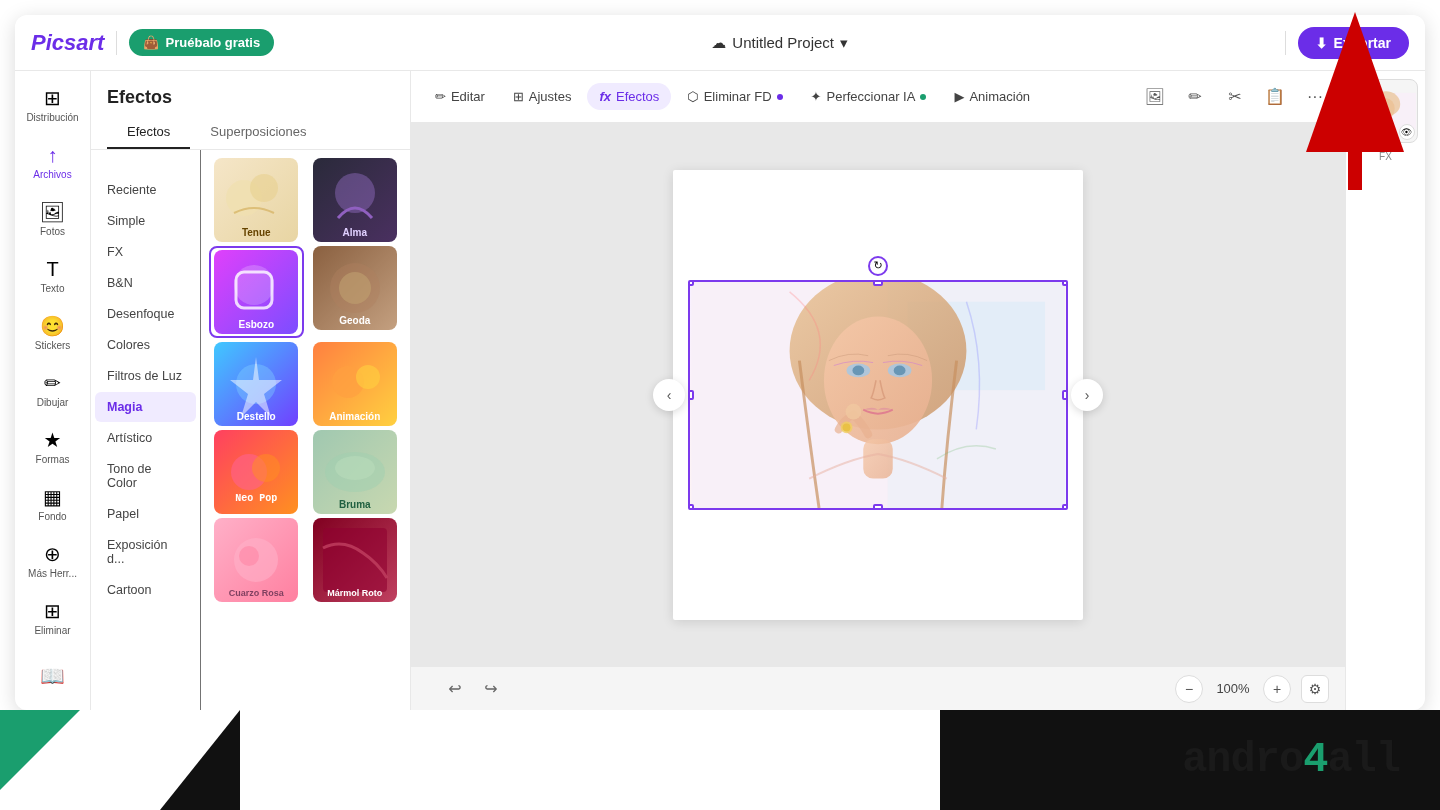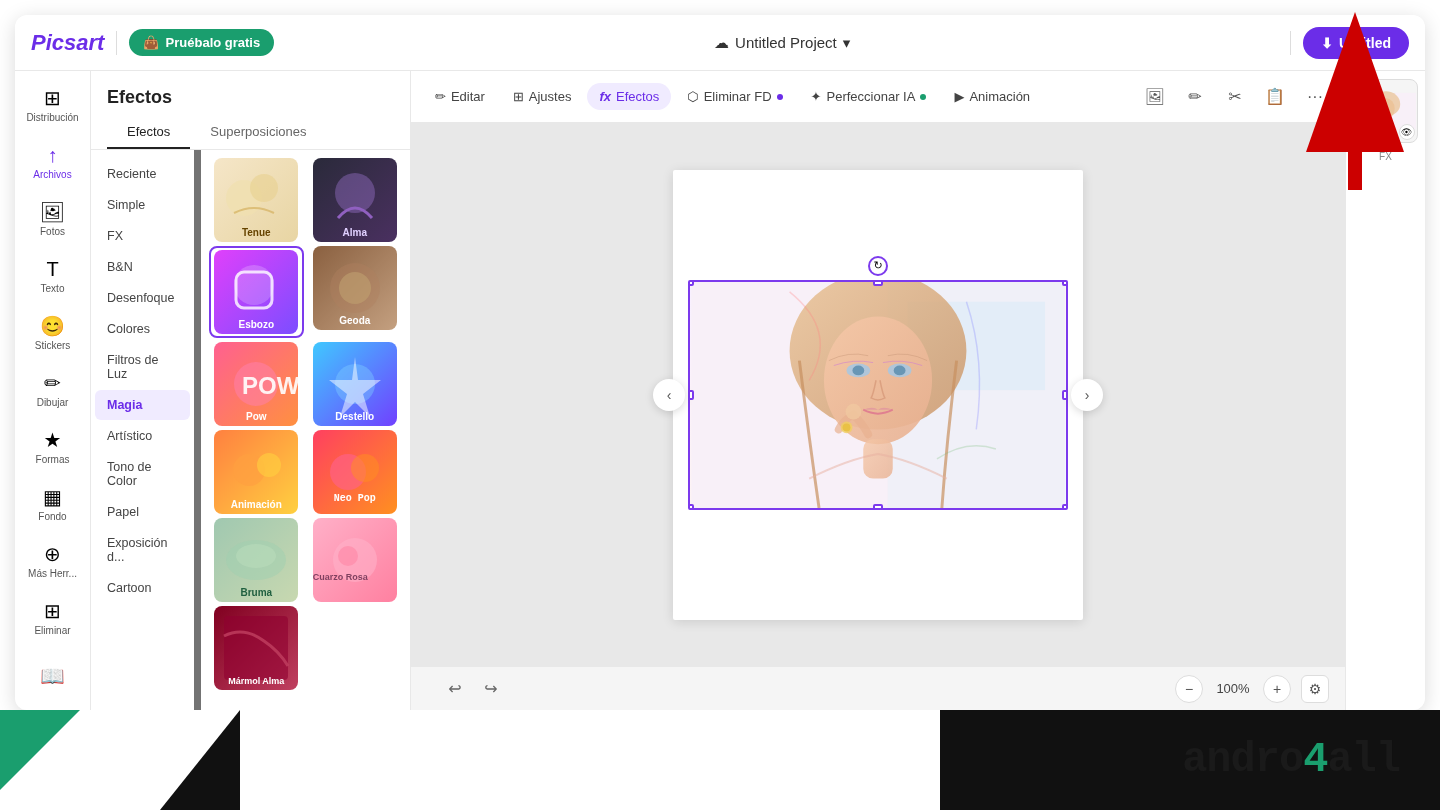--- a/index.html
+++ b/index.html
@@ -208,22 +208,22 @@
     }
     .effects-content {
       flex: 1;
       display: flex;
       overflow: hidden;
     }
     .effects-categories {
       width: 110px;
       flex-shrink: 0;
       overflow-y: auto;
-      padding: 8px 0;
-      border-right: 7px solid #737373;
+      padding: 24px 0;
+      border-right: 1px solid #737373;
     }
     .effects-categories::-webkit-scrollbar { width: 4px; }
     .effects-categories::-webkit-scrollbar-track { background: #f5f5f5; }
     .effects-categories::-webkit-scrollbar-thumb { background: #ddd; border-radius: 2px; }
     .cat-item {
       padding: 8px 12px;
       font-size: 12.5px;
       color: #444;
       cursor: pointer;
       border-radius: 6px;
@@ -586,21 +586,21 @@
         <div class="project-title">
           <span>☁</span>
           <span>Untitled Project</span>
           <span>▾</span>
         </div>
       </div>
       <div class="topbar-right">
         <div style="width:1px;height:24px;background:#ddd;"></div>
         <button class="export-btn">
           <span>⬇</span>
-          <span>Untitled</span>
+          <span>Exportar</span>
         </button>
       </div>
     </div>
 
     <div class="app-body">
 
       <div class="sidebar-icons">
         <div class="sidebar-icon-item">
           <span class="icon-sym">⊞</span>
           <span class="icon-label">Distribución</span>
@@ -713,31 +713,20 @@
                 <div class="effect-thumb">
                   <div class="effect-thumb-inner thumb-geoda" style="position:relative;">
                     <svg width="84" height="84" style="position:absolute;top:0;left:0;" viewBox="0 0 84 84">
                       <circle cx="42" cy="42" r="25" fill="#b08060" opacity="0.4"></circle>
                       <circle cx="42" cy="42" r="16" fill="#c0a070" opacity="0.6"></circle>
                     </svg>
                     <span style="position:absolute;bottom:4px;left:0;right:0;text-align:center;font-size:10px;color:#fff;font-weight:600;">Geoda</span>
                   </div>
                 </div>
               </div>
-              <div class="effect-item">
-                <div class="effect-thumb">
-                  <div class="effect-thumb-inner thumb-pow" style="position:relative;">
-                    <svg width="84" height="84" style="position:absolute;top:0;left:0;" viewBox="0 0 84 84">
-                      <circle cx="42" cy="42" r="22" fill="#ff80b0" opacity="0.5"></circle>
-                      <text x="28" y="52" font-size="24" font-weight="900" fill="#fff" opacity="0.9">POW</text>
-                    </svg>
-                    <span style="position:absolute;bottom:4px;left:0;right:0;text-align:center;font-size:10px;color:#fff;font-weight:600;">Pow</span>
-                  </div>
-                </div>
-              </div>
 
               <div class="effect-item">
                 <div class="effect-thumb">
                   <div class="effect-thumb-inner thumb-destello" style="position:relative;">
                     <svg width="84" height="84" style="position:absolute;top:0;left:0;" viewBox="0 0 84 84">
                       <circle cx="42" cy="42" r="20" fill="#80d0ff" opacity="0.4"></circle>
                       <path d="M42,15 L45,38 L68,38 L50,52 L57,75 L42,60 L27,75 L34,52 L16,38 L39,38 Z" fill="#fff" opacity="0.5"></path>
                     </svg>
                     <span style="position:absolute;bottom:4px;left:0;right:0;text-align:center;font-size:10px;color:#fff;font-weight:600;">Destello</span>
                   </div>
@@ -778,32 +767,32 @@
                 </div>
               </div>
 
               <div class="effect-item">
                 <div class="effect-thumb">
                   <div class="effect-thumb-inner thumb-cuarzo" style="position:relative;">
                     <svg width="84" height="84" style="position:absolute;top:0;left:0;" viewBox="0 0 84 84">
                       <circle cx="42" cy="42" r="22" fill="#ffb0c8" opacity="0.6"></circle>
                       <circle cx="35" cy="38" r="10" fill="#ff80a0" opacity="0.5"></circle>
                     </svg>
-                    <span style="position:absolute;bottom:20px;left:0;right:0;font-size:9px;color:#804060;font-weight:600;">Cuarzo Rosa</span>
+                    <span style="position:absolute;bottom:4px;left:0;right:0;text-align:center;font-size:9px;color:#804060;font-weight:600;">Cuarzo Rosa</span>
                   </div>
                 </div>
               </div>
               <div class="effect-item">
                 <div class="effect-thumb">
                   <div class="effect-thumb-inner thumb-marmol" style="position:relative;">
                     <svg width="84" height="84" style="position:absolute;top:0;left:0;" viewBox="0 0 84 84">
                       <rect x="10" y="10" width="64" height="64" rx="4" fill="#900030" opacity="0.6"></rect>
                       <path d="M10,30 Q30,20 50,35 Q65,45 74,60" stroke="#c04060" stroke-width="3" fill="none" opacity="0.8"></path>
                     </svg>
-                    <span style="position:absolute;bottom:4px;left:0;right:0;text-align:center;font-size:9px;color:#fff;font-weight:600;">Mármol Alma</span>
+                    <span style="position:absolute;bottom:4px;left:0;right:0;text-align:center;font-size:9px;color:#fff;font-weight:600;">Mármol Roto</span>
                   </div>
                 </div>
               </div>
             </div>
           </div>
         </div>
 
       </div>
 
       <div class="canvas-area-wrapper">

